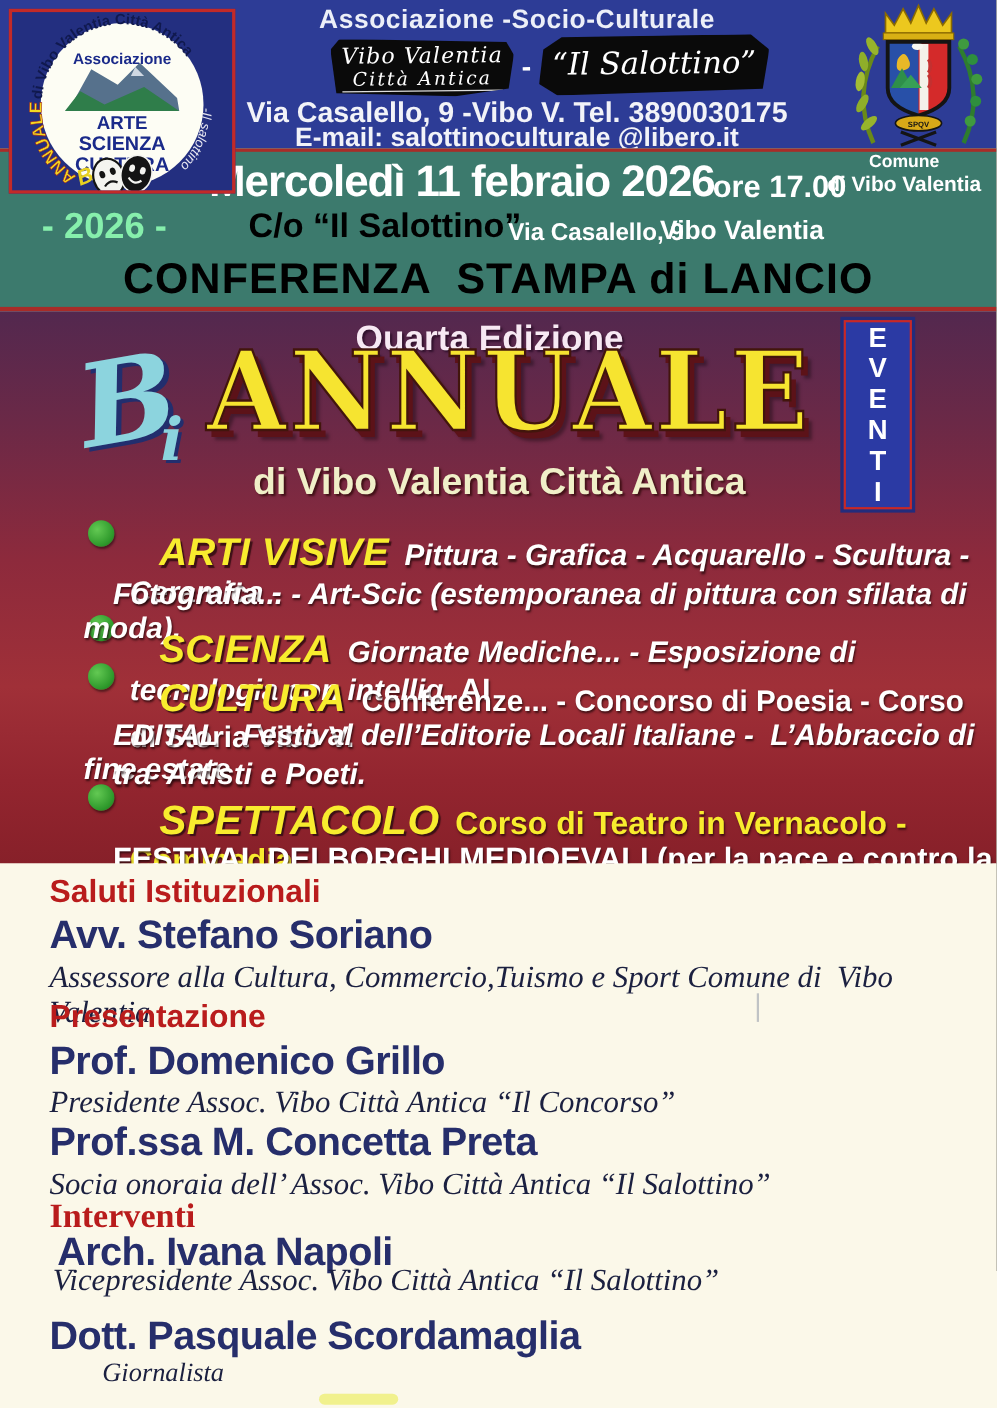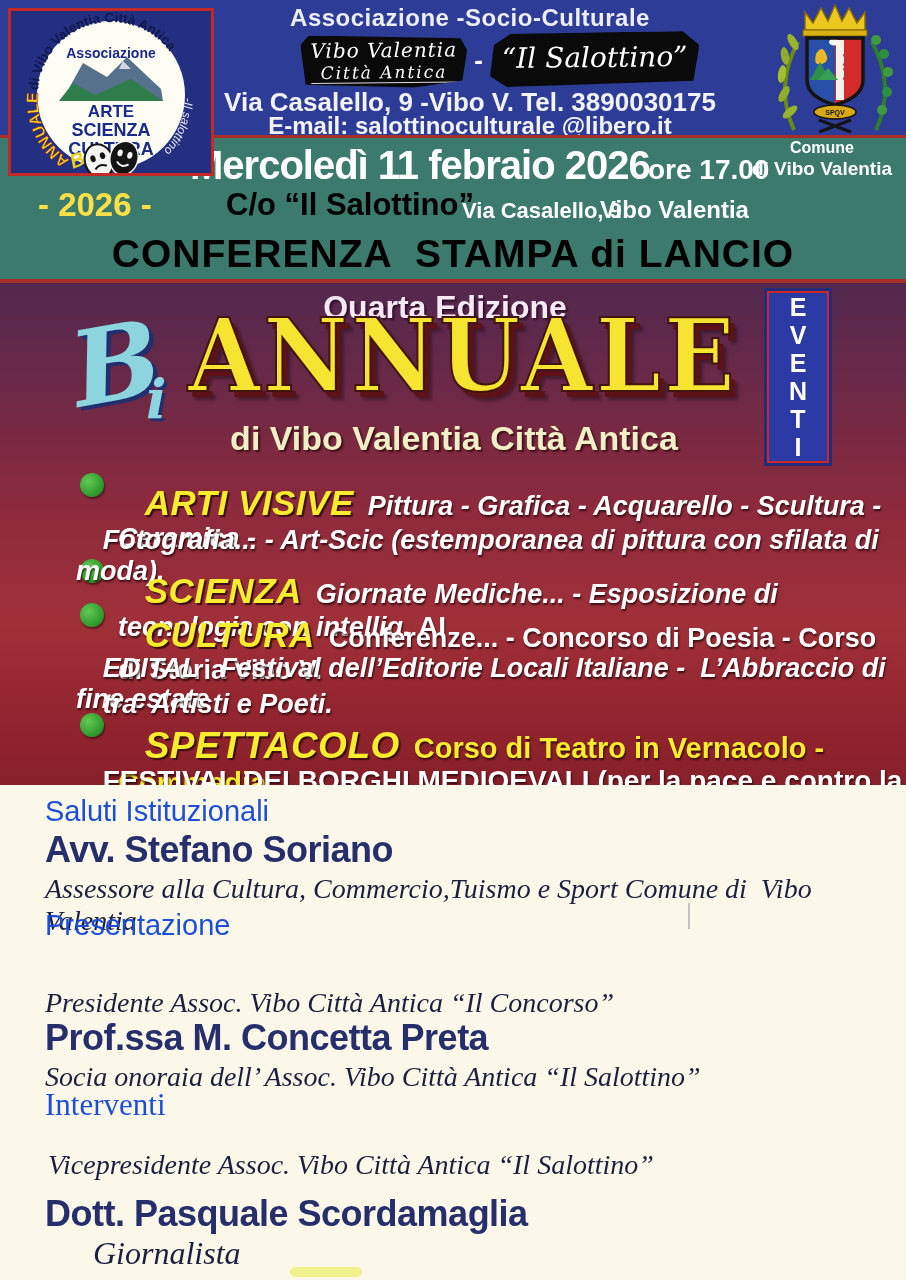--- a/index.html
+++ b/index.html
@@ -30,21 +30,21 @@
   .comune-caption { position:absolute; left:738px; top:137px; width:168px; z-index:7;
     color:#fff; font-weight:700; text-align:center; line-height:21px; }
   .comune-caption .c1 { font-size:16px; }
   .comune-caption .c2 { font-size:19px; }
 
   
   .green-band { position:absolute; left:0; top:135px; width:906px; height:148px;
     background:#3c7a6d; border-top:3px solid #a82c28; border-bottom:4px solid #a82c28; }
   .date  { position:absolute; left:190px; top:5px;  color:#fff; font-size:40px; font-weight:700; letter-spacing:-1px; }
   .time  { position:absolute; left:648px; top:16px; color:#fff; font-size:28px; font-weight:700; }
-  .year  { position:absolute; left:38px;  top:48px; color:#fde047; font-size:33px; font-weight:700; }
+  .year  { position:absolute; left:38px;  top:48px; color:#86efac; font-size:33px; font-weight:700; }
   .venue { position:absolute; left:226px; top:49px; color:#000000; font-size:31px; font-weight:700; }
   .venue-addr { position:absolute; left:462px; top:60px; color:#fff; font-size:22px; font-weight:700; }
   .venue-city { position:absolute; left:600px; top:58px; color:#fff; font-size:24px; font-weight:700; }
   .conference { position:absolute; left:0; top:94px; width:906px; text-align:center;
     color:#000000; font-size:39px; font-weight:700; letter-spacing:1px; white-space:pre; }
 
   
   .maroon { position:absolute; left:0; top:283px; width:906px; height:502px;
     background:linear-gradient(180deg,#53284f 0%,#6b2947 20%,#8d2a3c 45%,#a03038 68%,#93252f 85%,#872029 100%); }
   .quarta { position:absolute; left:0; top:6px; width:890px; text-align:center;
@@ -86,32 +86,32 @@
   .r2 { left:76px;  top:224px; }
   .r3 { left:118px; top:270px; }
   .r4 { left:118px; top:314px; }
   .r5 { left:76px;  top:352px; }
   .r6 { left:76px;  top:388px; }
   .r7 { left:118px; top:424px; }
   .r8 { left:76px;  top:464px; }
 
   
   .cream { position:absolute; left:0; top:785px; width:906px; height:495px; background:#fbf8e9; }
-  .p-head { position:absolute; left:45px; color:#1d4ed8; font-size:29px; font-weight:400; }
+  .p-head { position:absolute; left:45px; color:#b91c1c; font-size:29px; font-weight:700; }
   .p-head.serif { font-family:"Liberation Serif", serif; font-size:31px; }
   .p-name { position:absolute; left:45px; color:#262e6b; font-size:36px; font-weight:700; letter-spacing:-.5px; }
   .p-role { position:absolute; left:45px; color:#1b2040; font-family:"Liberation Serif", serif;
     font-style:italic; font-size:28px; white-space:pre-wrap; }
   .h1 { top:10px; }  .n1 { top:44px; }  .ro1 { top:88px; }
   .h2 { top:124px; } .n2 { top:158px; } .ro2 { top:202px; }
   .n3 { top:232px; } .ro3 { top:276px; }
   .h3 { top:302px; } .n4 { top:332px; left:52px; } .ro4 { top:364px; left:48px; }
   .n5row { position:absolute; left:45px; top:408px; display:flex; align-items:flex-start;flex-direction:column; }
   .n5 { color:#262e6b; font-size:36px; font-weight:700; letter-spacing:-.5px; }
-  .ro5 { color:#1b2040; font-family:"Liberation Serif", serif; font-style:italic; font-size:32px; margin-left:48px; }
+  .ro5 { color:#1b2040; font-family:"Liberation Serif", serif; font-style:italic; font-size:24px; margin-left:48px; }
   .stray { position:absolute; left:688px; top:118px; width:2px; height:26px; background:#9aa0ad; opacity:.6; }
   .smudge { position:absolute; left:290px; top:482px; width:72px; height:10px;
     background:#eef07c; border-radius:5px; opacity:.85; }
 </style>
 </head>
 <body>
 
 <div class="poster">
 
   <div class="header">
@@ -284,25 +284,27 @@
       <span class="mbold">FESTIVAL DEI BORGHI MEDIOEVALI (per la pace e contro la fame)</span>
     </div>
   </div>
 
   <div class="cream">
     <div class="p-head h1">Saluti Istituzionali</div>
     <div class="p-name n1">Avv. Stefano Soriano</div>
     <div class="p-role ro1">Assessore alla Cultura, Commercio,Tuismo e Sport Comune di  Vibo Valentia</div>
 
     <div class="p-head h2">Presentazione</div>
+    <div class="p-name n2">Prof. Domenico Grillo</div>
     <div class="p-role ro2">Presidente Assoc. Vibo Città Antica “Il Concorso”</div>
     <div class="p-name n3">Prof.ssa M. Concetta Preta</div>
     <div class="p-role ro3">Socia onoraia dell’ Assoc. Vibo Città Antica “Il Salottino”</div>
 
     <div class="p-head serif h3">Interventi</div>
+    <div class="p-name n4">Arch. Ivana Napoli</div>
     <div class="p-role ro4">Vicepresidente Assoc. Vibo Città Antica “Il Salottino”</div>
 
     <div class="n5row">
       <span class="n5">Dott. Pasquale Scordamaglia</span>
       <span class="ro5">Giornalista</span>
     </div>
 
     <div class="stray"></div>
     <div class="smudge"></div>
   </div>

